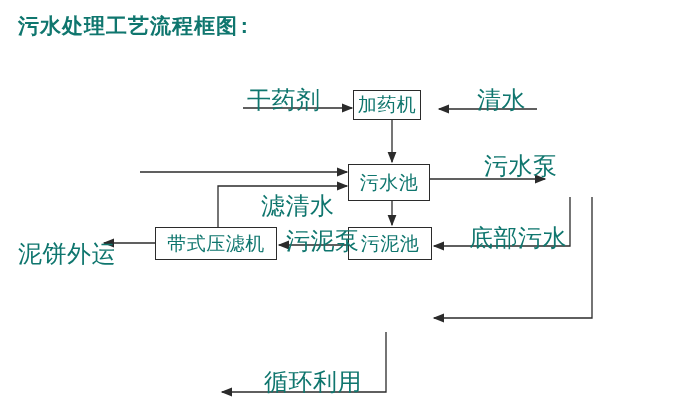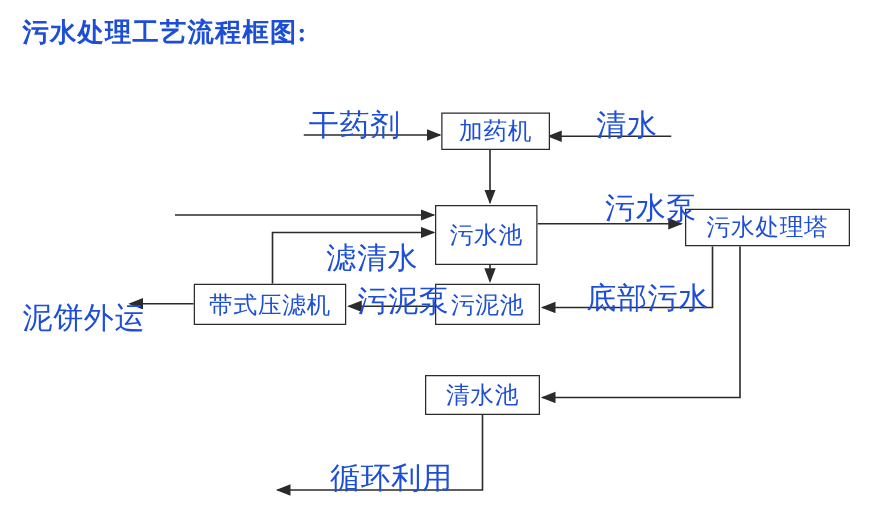--- a/index.html
+++ b/index.html
@@ -5,22 +5,22 @@
   html, body {
     margin: 0;
     padding: 0;
     background: #ffffff;
   }
   .canvas {
     position: relative;
     width: 700px;
     height: 420px;
     background: #ffffff;
-    font-family: Liberation Serif, serif;
-    color: #1d4ed8;
+    font-family: Liberation Mono, monospace;
+    color: #0f766e;
     overflow: hidden;
   }
   .title {
     position: absolute;
     left: 18px;
     top: 12px;
     margin: 0;
     font-size: 21px;
     font-weight: bold;
     letter-spacing: 1px;
@@ -83,43 +83,37 @@
 
     <path d="M348,245 H279" marker-end="url(#arr)"></path>
 
     <path d="M155,243 H104" marker-end="url(#arr)"></path>
 
     <path d="M592,197 V318 H434" marker-end="url(#arr)"></path>
 
     <path d="M386,332 V392 H222" marker-end="url(#arr)"></path>
   </svg>
 
-  <div class="node" style="left:353px; top:90px; width:87px; height:30px;">
+  <div class="node" style="left:353px; top:90px; width:68px; height:30px;">
     <span>加药机</span>
   </div>
 
-  <div class="node" style="left:348px; top:164px; width:82px; height:48px;">
+  <div class="node" style="left:348px; top:164px; width:82px; height:37px;">
     <span>污水池</span>
   </div>
 
-  <div class="node" style="left:548px; top:167px; width:132px; height:30px;">
-    <span>污水处理塔</span>
-  </div>
 
   <div class="node" style="left:348px; top:227px; width:84px; height:33px;">
     <span>污泥池</span>
   </div>
 
   <div class="node" style="left:155px; top:227px; width:122px; height:33px;text-align:center;">
     <span>带式压滤机</span>
   </div>
 
-  <div class="node" style="left:340px; top:300px; width:92px; height:32px;">
-    <span>清水池</span>
-  </div>
 
   <div class="edge-label" style="left:247px; top:84px;">干药剂</div>
 
   <div class="edge-label" style="left:477px; top:84px;">清水</div>
 
 
   <div class="edge-label" style="left:261px; top:190px;">滤清水</div>
 
   <div class="edge-label" style="left:452px; top:150px;margin-left:32px;">污水泵</div>
 

